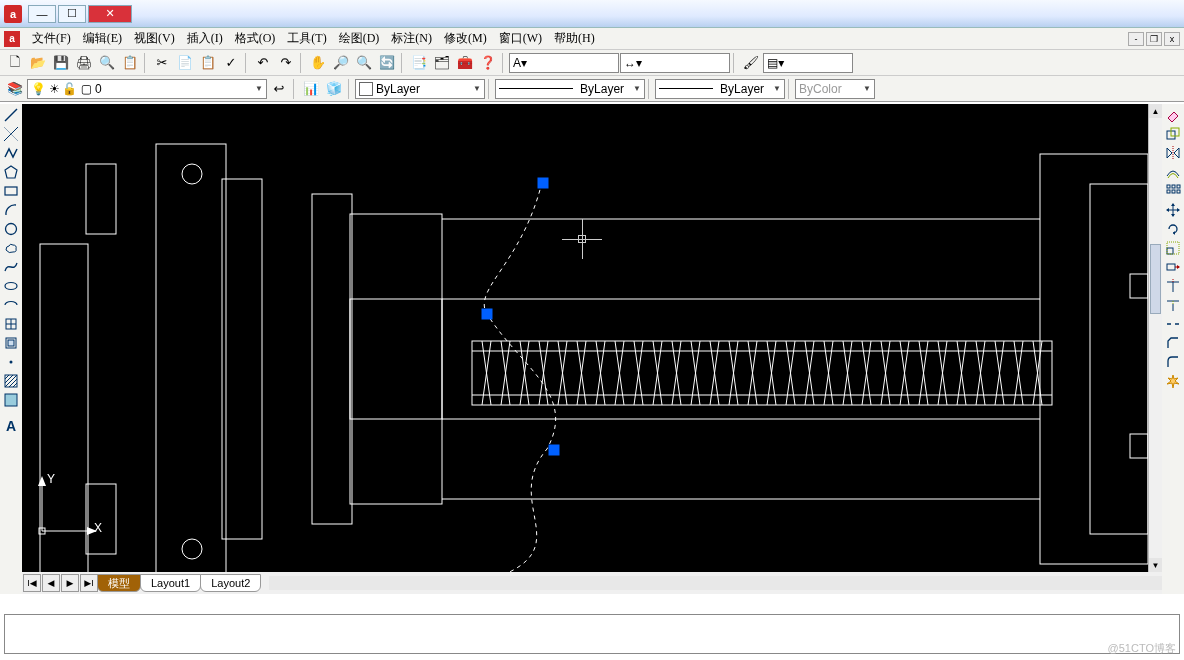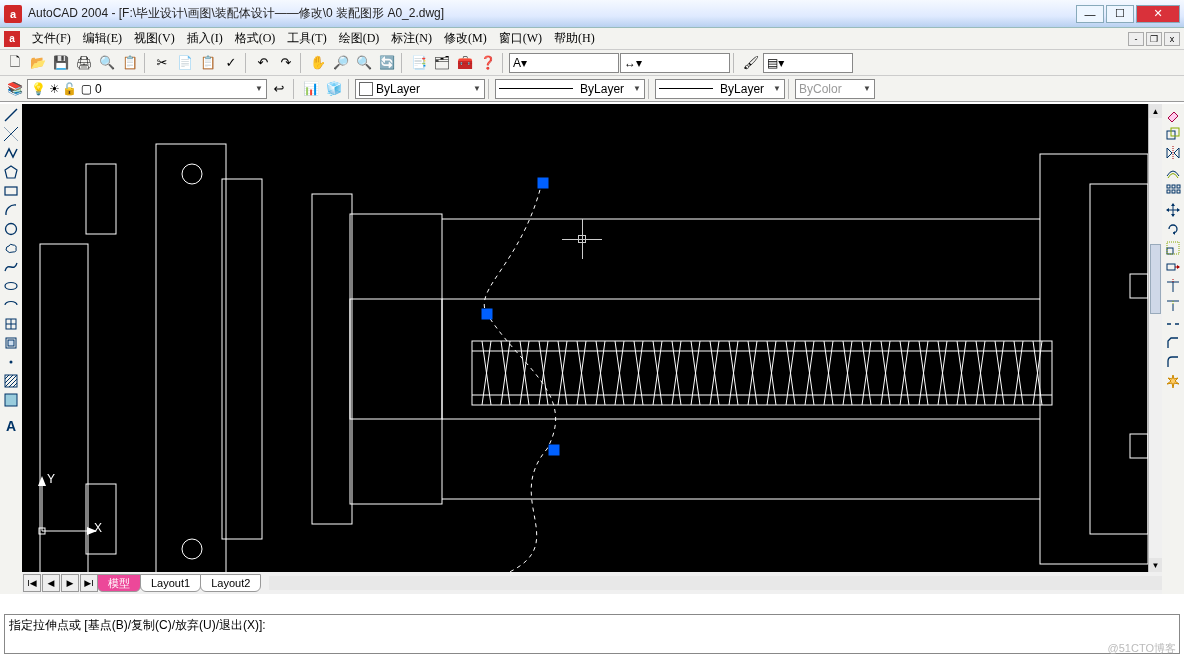--- a/index.html
+++ b/index.html
@@ -39,21 +39,21 @@
 
 .canvas-wrap { position:absolute; left:22px; top:104px; right:22px; bottom:66px; background:#fff; }
 .canvas { position:absolute; left:0; top:0; right:14px; bottom:22px; background:#000; }
 .scrollbar-v { position:absolute; right:0; top:0; width:14px; bottom:22px; background:#f0f0f0; border-left:1px solid #bbb; }
 .scrollbar-v .thumb { position:absolute; left:1px; right:1px; top:30%; height:70px; background:#cfd8e8; border:1px solid #9ab; }
 .scrollbar-v .arr-btn { position:absolute; left:0; right:0; height:14px; background:#e5e5e5; display:flex; align-items:center; justify-content:center; font-size:8px; cursor:pointer; }
 .scrollbar-v .arr-btn.up{ top:0;} .scrollbar-v .arr-btn.dn{ bottom:0;}
 .bottom-strip { position:absolute; left:0; right:0; bottom:0; height:22px; background:#f0f0f0; display:flex; align-items:center; }
 .bottom-strip .nav-btn { width:18px; height:18px; border:1px solid #999; background:#eee; display:flex; align-items:center; justify-content:center; font-size:9px; cursor:pointer; margin-left:1px; }
 .bottom-strip .tab { height:18px; padding:0 10px; border:1px solid #999; background:#fff; display:flex; align-items:center; font-size:11px; cursor:pointer; margin-left:-1px; border-radius:0 0 6px 6px; }
-.bottom-strip .tab.active { background:#ec4899; color:#fff; }
+.bottom-strip .tab.active { background:#a16207; color:#fff; }
 .bottom-strip .hscroll { flex:1; height:14px; margin-left:8px; background:#e8e8e8; }
 
 
 .cmd-area { position:absolute; left:4px; right:4px; bottom:6px; height:40px; border:1px solid #888; background:#fff; padding:2px 4px; font-family:SimSun,monospace; font-size:12px; }
 .cmd-area div { line-height:16px; }
 
 
 .watermark { position:absolute; right:8px; bottom:4px; color:#bbb; font-size:11px; }
 
 
@@ -62,21 +62,20 @@
 .cross-sq { position:absolute; width:8px; height:8px; border:1px solid #ccc; }
 
 
 .ucs { position:absolute; left:10px; bottom:24px; color:#fff; font-family:Arial; font-size:11px; }
 </style>
 </head>
 <body>
 
 <div class="titlebar">
   <div class="app-icon">a</div>
-  <div class="title">AutoCAD 2004 - [F:\毕业设计\画图\装配体设计——修改\0 装配图形 A0_2.dwg]</div>
   <div class="winbtns">
     <div class="winbtn">—</div>
     <div class="winbtn">☐</div>
     <div class="winbtn close">✕</div>
   </div>
 </div>
 
 <div class="menubar">
   <div class="doc-icon">a</div>
   <div class="menu-item">文件(F)</div>
@@ -513,16 +512,15 @@
     <div class="nav-btn">▶</div>
     <div class="nav-btn">▶I</div>
     <div class="tab active">模型</div>
     <div class="tab">Layout1</div>
     <div class="tab">Layout2</div>
     <div class="hscroll"></div>
   </div>
 </div>
 
 <div class="cmd-area">
-  <div>指定拉伸点或 [基点(B)/复制(C)/放弃(U)/退出(X)]:</div>
 </div>
 
 <div class="watermark">@51CTO博客</div>
 
 </body></html>

